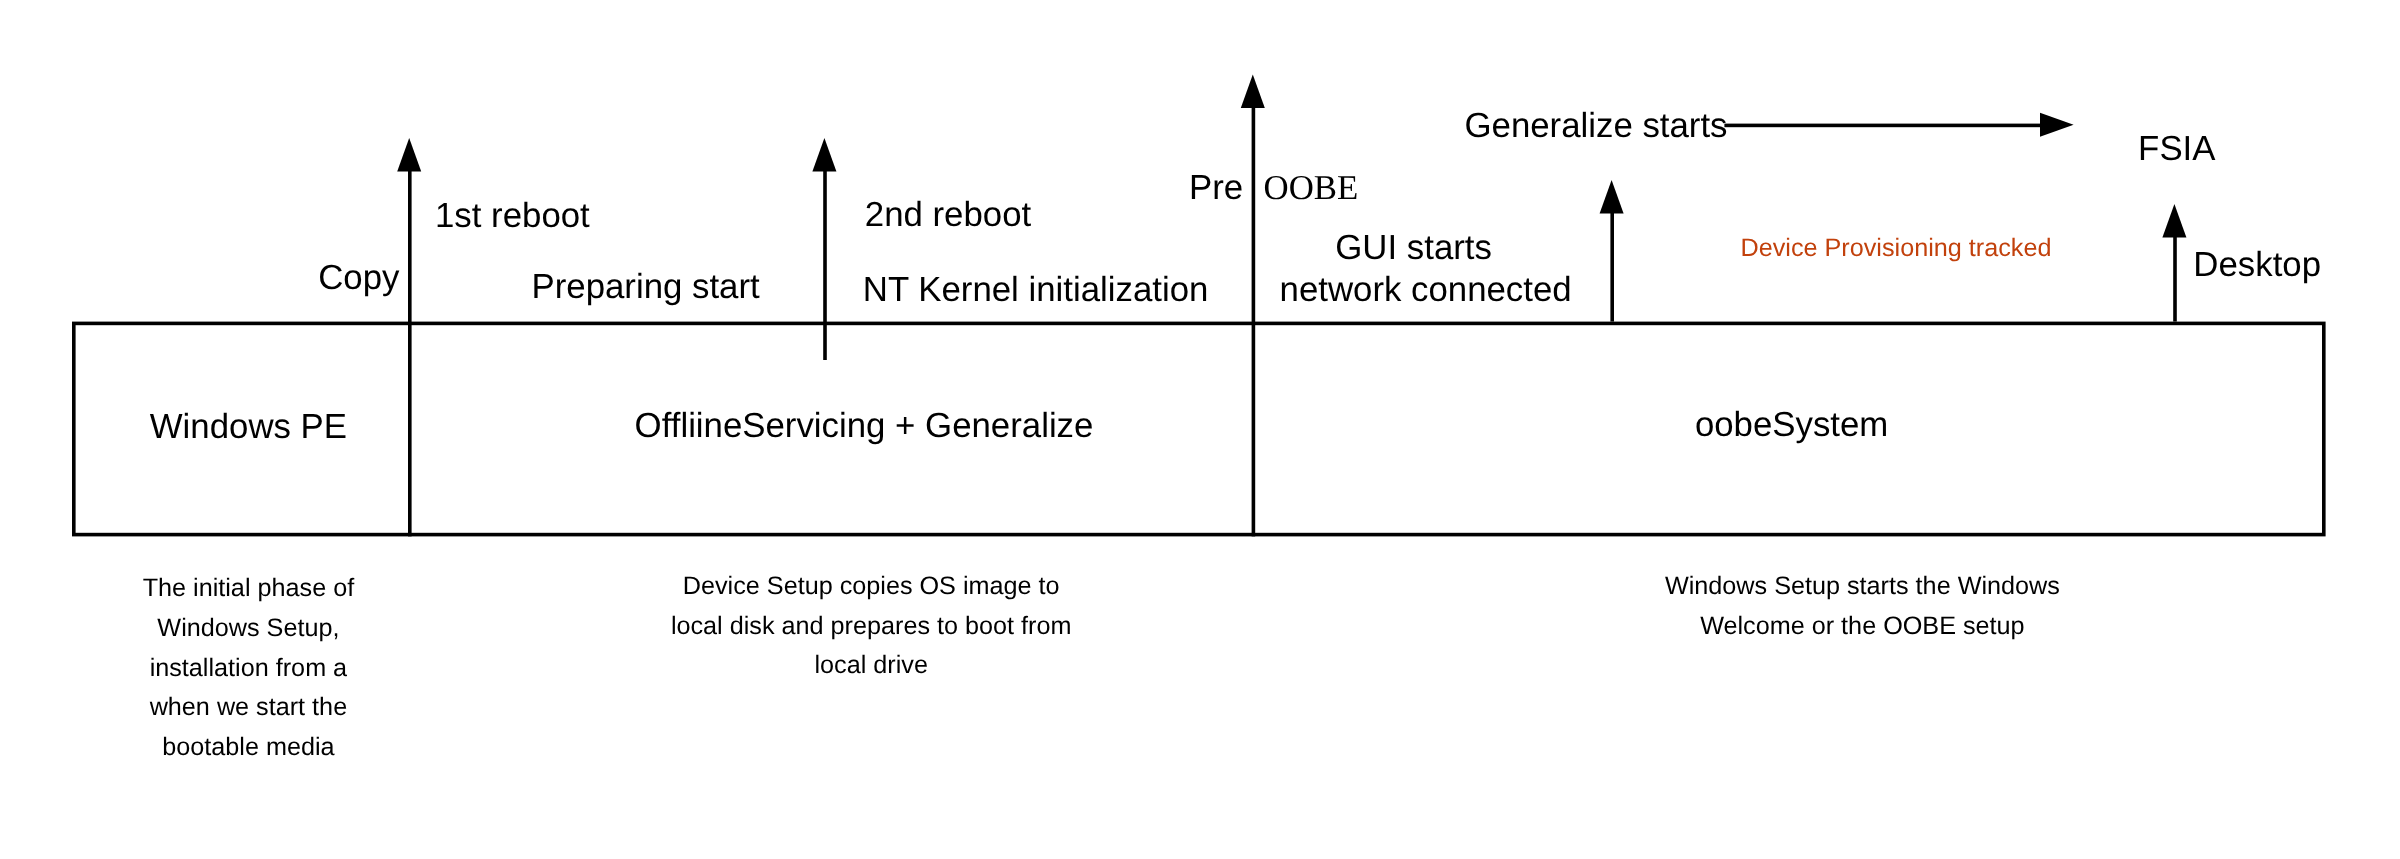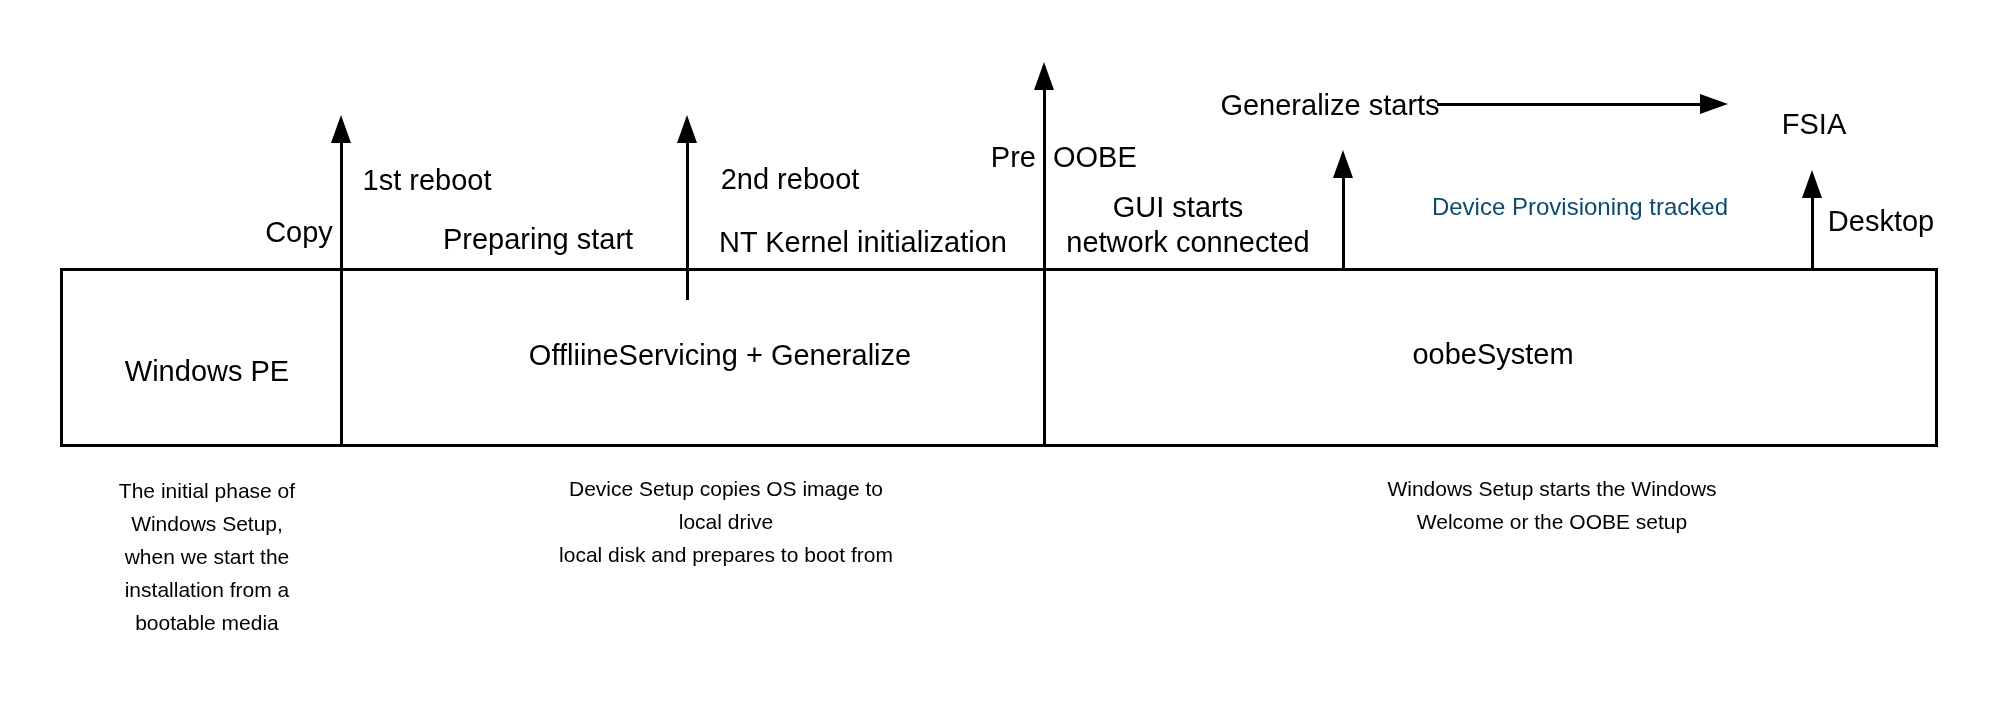--- a/index.html
+++ b/index.html
@@ -53,48 +53,48 @@
     }
     .t {
       position: absolute;
       font-size: 29px;
       line-height: 1.1;
       white-space: nowrap;
       transform: translate(-50%, -50%);
       color: #000000;
     }
     .t.right-edge { transform: translate(-100%, -50%); }
-    .t.left-edge  { transform: translate(0, -50%); }
+    .t.left-edge  { transform: translate(0, -50%); font-family: Liberation Serif, serif; }
     .desc {
       position: absolute;
       font-size: 21px;
       line-height: 33px;
       text-align: center;
       transform: translateX(-50%);
       color: #000000;
       white-space: nowrap;
     }
     .twoline {
       position: absolute;
-      font-size: 24px;
+      font-size: 21px;
       line-height: 32px;
       text-align: center;
       transform: translate(-50%, -50%);
       white-space: nowrap;
-      color: #0c4a6e;
+      color: #c2410c;
     }
   </style>
 </head>
 <body>
 
 <div class="canvas">
 
   <div class="box"></div>
 
-  <div class="t" style="left:207px; top:372px">Windows PE</div>
+  <div class="t" style="left:207px; top:357px">Windows PE</div>
   <div class="t" style="left:720px; top:356px">OffliineServicing + Generalize</div>
   <div class="t" style="left:1493px; top:355px">oobeSystem</div>
 
   <div class="vline" style="left:340px; top:141px; height:306px"></div>
   <div class="head-up" style="left:331px; top:115px"></div>
 
   <div class="vline" style="left:686px; top:141px; height:159px"></div>
   <div class="head-up" style="left:677px; top:115px"></div>
 
   <div class="vline" style="left:1043px; top:88px; height:359px"></div>
@@ -121,27 +121,27 @@
   <div class="t" style="left:1330px; top:106px">Generalize starts</div>
   <div class="t" style="left:1814px; top:125px">FSIA</div>
   <div class="twoline" style="left:1580px; top:207px">
     <div>Device Provisioning tracked</div>
   </div>
   <div class="t" style="left:1881px; top:222px">Desktop</div>
 
   <div class="desc" style="left:207px; top:474px">
     <div>The initial phase of</div>
     <div>Windows Setup,</div>
+    <div>installation from a</div>
     <div>when we start the</div>
-    <div>installation from a</div>
     <div>bootable media</div>
   </div>
   <div class="desc" style="left:726px; top:472px">
     <div>Device Setup copies OS image to</div>
+    <div>local disk and prepares to boot from</div>
     <div>local drive</div>
-    <div>local disk and prepares to boot from</div>
   </div>
   <div class="desc" style="left:1552px; top:472px">
     <div>Windows Setup starts the Windows</div>
     <div>Welcome or the OOBE setup</div>
   </div>
 
 </div>
 
 </body></html>

